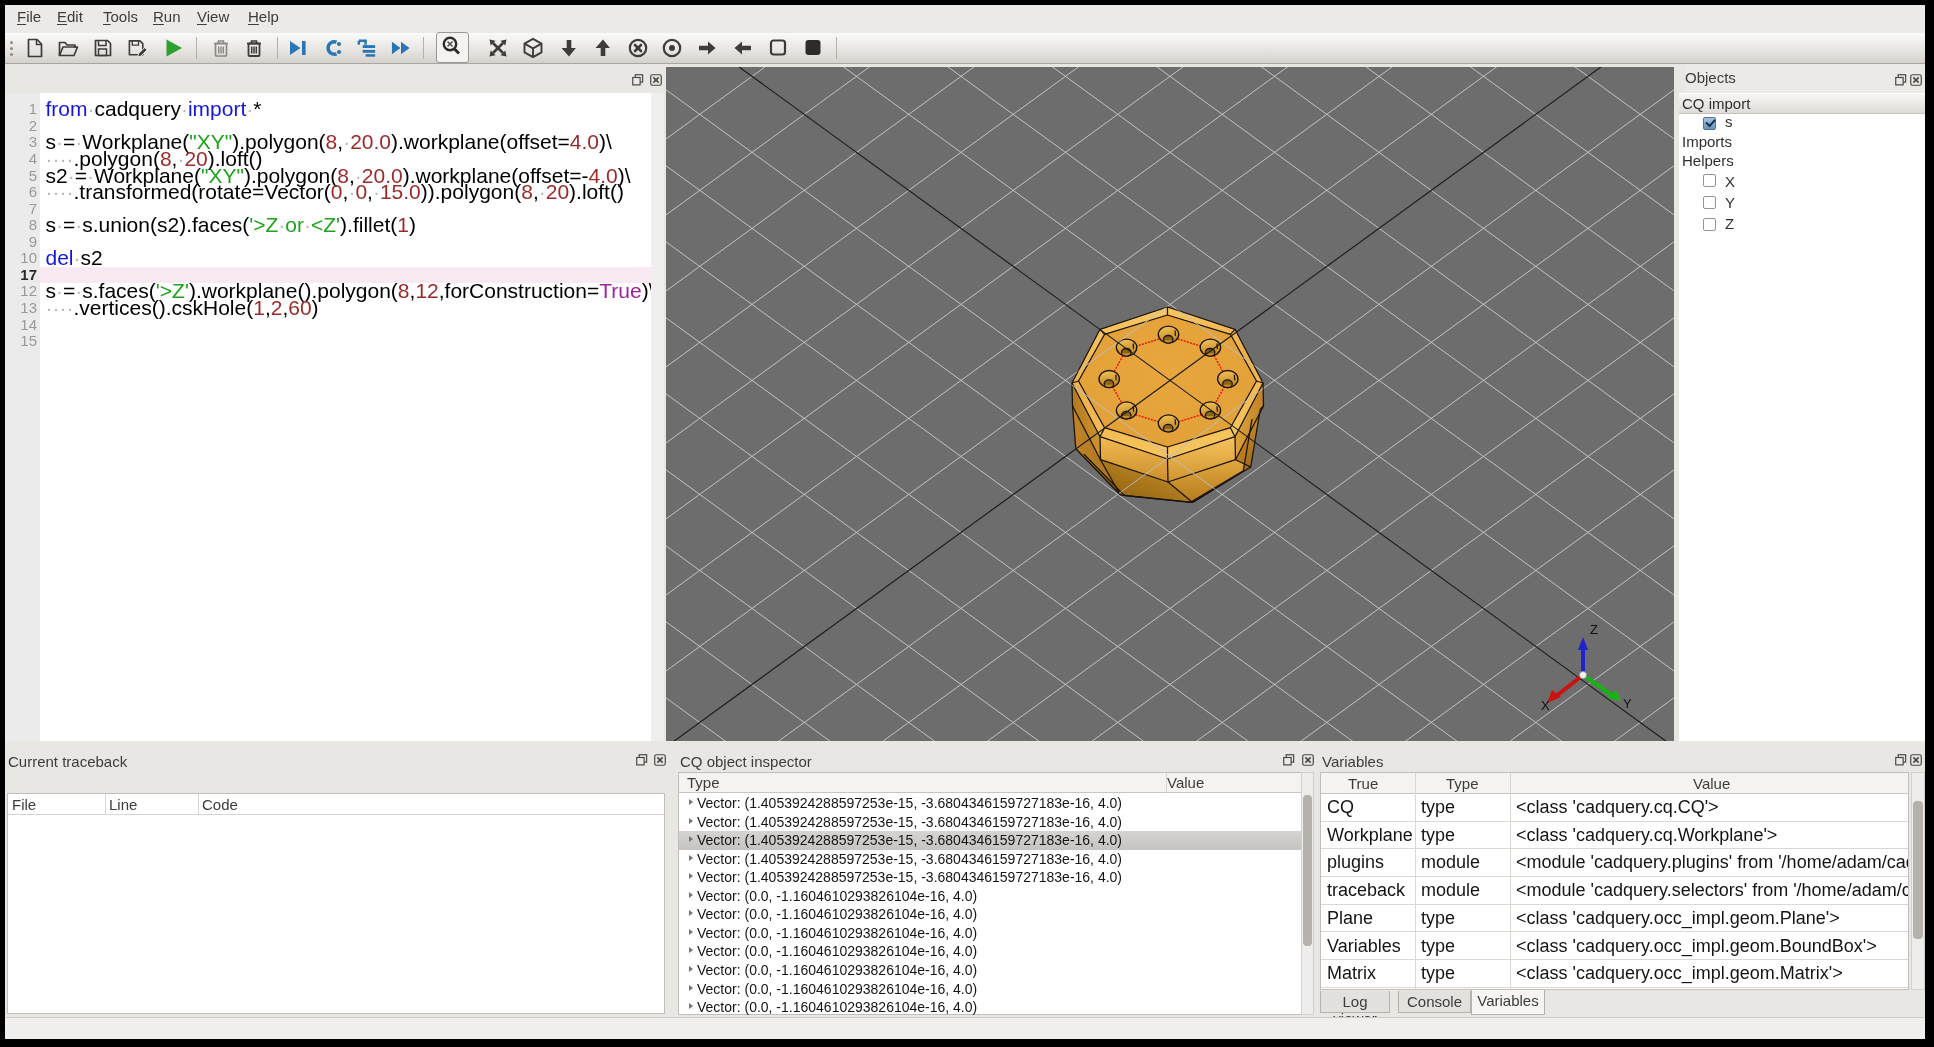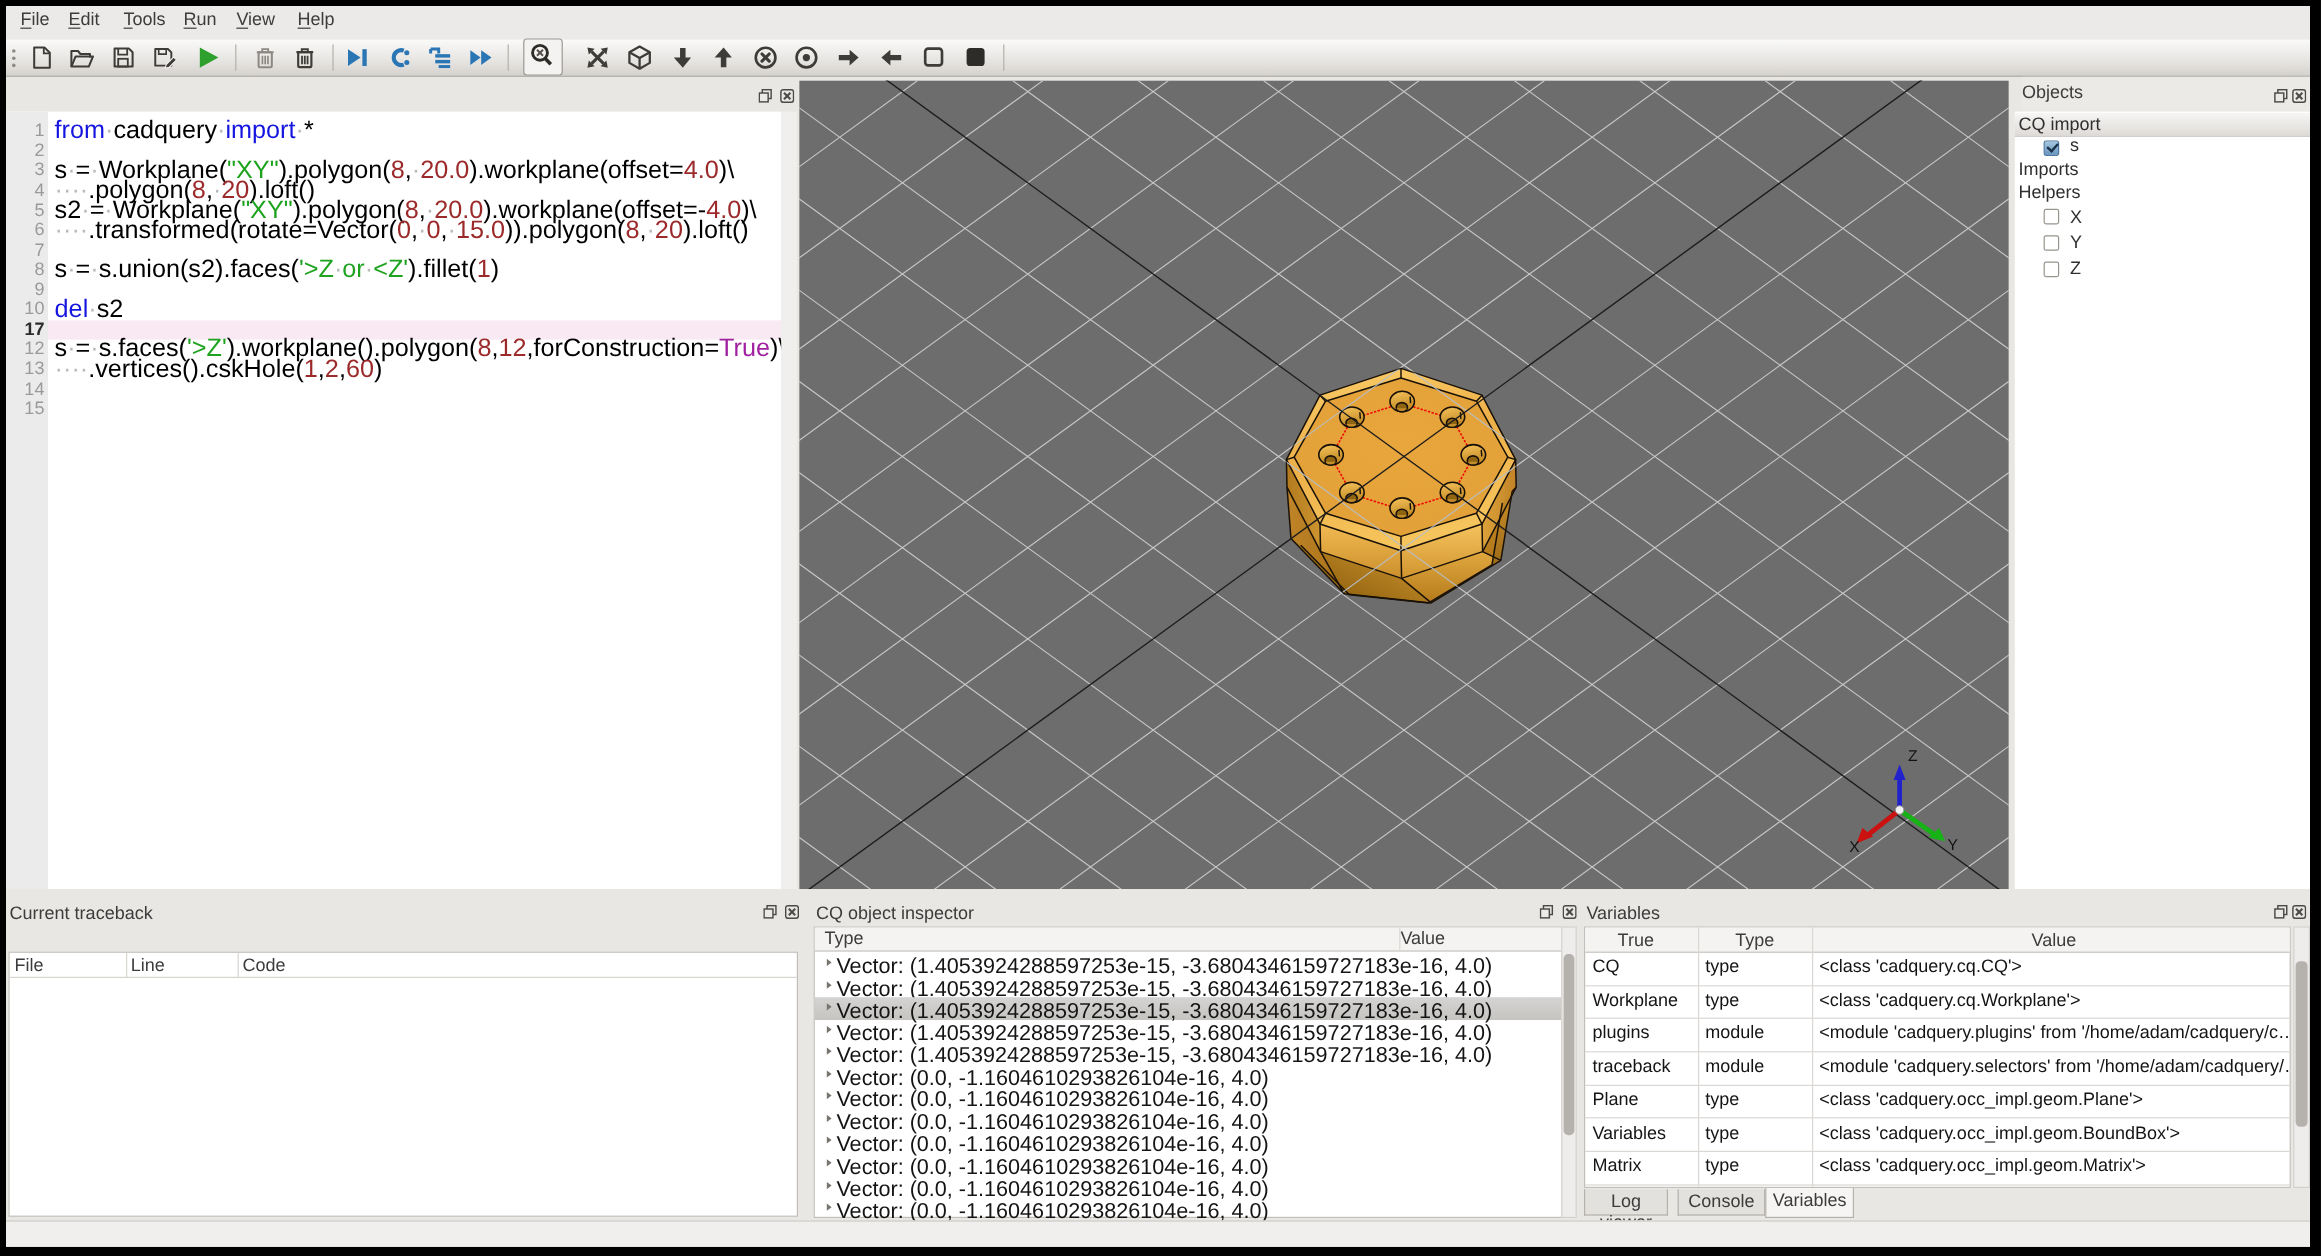--- a/index.html
+++ b/index.html
@@ -56,32 +56,32 @@
 #botsep { position:absolute; left:0; top:736px; width:1920px; height:6px; background:#e9e7e4; }
 .btitle { position:absolute; top:748px; font-size:15px; color:#3c3c3c; }
 #tb-table { position:absolute; left:2px; top:788px; width:658px; height:221px;
   background:#fff; border:1px solid #c2bfba; }
 #tb-table .hdr { position:absolute; left:0; top:0; width:100%; height:21px; border-bottom:1px solid #d8d5d1; }
 #tb-table .hv { position:absolute; top:0; width:1px; height:21px; background:#d8d5d1; }
 
 #insp { position:absolute; left:673px; top:767px; width:628px; height:243px; background:#fff; border:1px solid #c2bfba; }
 #insp-hdr { position:absolute; left:0; top:0; width:100%; height:20px; background:#f4f3f1; border-bottom:1px solid #c8c5c0; }
 #insp-rows { position:absolute; left:0; top:21px; width:100%; }
-.irow { position:absolute; left:0; width:100%; height:18.55px; font-size:18px; color:#141414; }
+.irow { position:absolute; left:0; width:100%; height:18.55px; font-size:14px; color:#141414; }
 .irow .tri { position:absolute; left:10px; top:5px; width:0; height:0;
   border-left:4.5px solid #78746f; border-top:3.5px solid transparent; border-bottom:3.5px solid transparent; }
 .irow .txt { position:absolute; left:18px; top:1px; }
 .irow.sel { background:linear-gradient(#d6d4d2,#c6c4c1); }
 #insp-sb { position:absolute; left:1296px; top:767px; width:13px; height:243px; background:#efedeb; border:1px solid #d4d1cd; }
 #insp-sb .handle { position:absolute; left:1px; top:22px; width:9px; height:151px; background:#b5b2ae; border-radius:4px; }
 
 #vars { position:absolute; left:1315px; top:767px; width:589px; height:218px; background:#fff; border:1px solid #c2bfba; }
 #vars .hdr { position:absolute; left:0; top:0; width:100%; height:21px; background:#f4f3f1; border-bottom:1px solid #c8c5c0; }
 #vars .hv { position:absolute; top:0; width:1px; height:100%; background:#dbd8d4; }
-#vars .row { position:absolute; left:0; width:100%; height:27.7px; border-bottom:1px solid #dbd8d4; font-size:15px; color:#141414; }
+#vars .row { position:absolute; left:0; width:100%; height:27.7px; border-bottom:1px solid #dbd8d4; font-size:18px; color:#141414; }
 #vars .c1 { position:absolute; left:6px; top:3px; } 
 #vars .c2 { position:absolute; left:100px; top:3px; }
 #vars .c3 { position:absolute; left:195px; top:3px; white-space:nowrap; overflow:hidden; max-width:392px; }
 #vars-sb { position:absolute; left:1906px; top:767px; width:14px; height:218px; background:#efedeb; border:1px solid #d4d1cd; }
 #vars-sb .handle { position:absolute; left:1px; top:28px; width:10px; height:138px; background:#b5b2ae; border-radius:4px; }
 
 .tab { position:absolute; top:986px; height:22px; font-size:15px; color:#3c3c3c;
   background:#e3e1dd; border:1px solid #b5b2ad; border-top:none; text-align:center; padding-top:2px; }
 .tab.active { background:#f6f5f3; top:985px; height:25px; z-index:2; }
 

